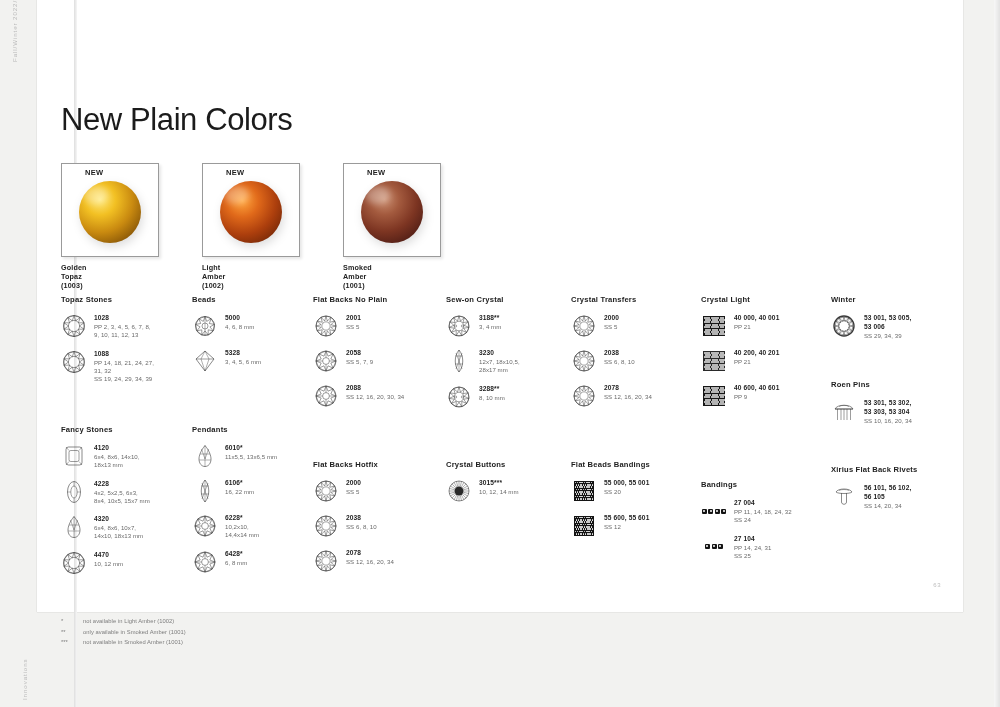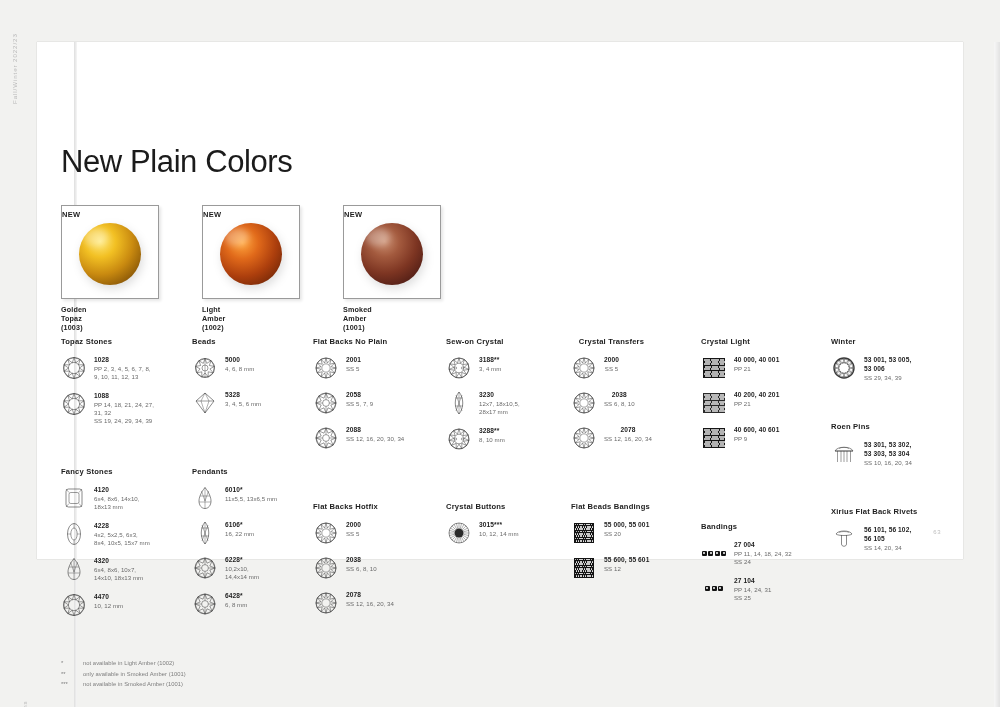--- a/index.html
+++ b/index.html
@@ -3,24 +3,23 @@
 <meta charset="utf-8">
 <style>
   html,body{margin:0;padding:0;}
   body{
     width:1000px;height:707px;
     background:#f2f2f0;
     font-family:"Liberation Sans", sans-serif;
     overflow:hidden;
   }
   .page{
-    position:absolute;left:37px;top:0;width:926px;height:517px;
+    position:absolute;left:37px;top:0;width:926px;height:612px;
     background:#ffffff;
     box-shadow:0 0 1px rgba(0,0,0,.25);
-    margin-top:42px;
   }
   .gutter-left{
     position:absolute;left:0;top:0;width:37px;height:707px;
     background:#f2f2f0;
   }
   .gutter-right{
     position:absolute;left:963px;top:0;width:37px;height:707px;
     background:#f2f2f0;
   }
   .spine{
@@ -58,21 +57,21 @@
   }
 
   
   .swatches{position:absolute;left:24px;top:163px;}
   .card{
     position:absolute;top:0;width:96px;height:92px;
     border:1px solid #9a9a9a;background:#fff;
     box-shadow:2px 2px 3px rgba(0,0,0,.10);
   }
   .card .newtag{
-    position:absolute;left:0;top:4px;
+    position:absolute;left:23px;top:4px;
     font-size:7.5px;font-weight:700;color:#1d1d1d;letter-spacing:.3px;
   }
   .gem{
     position:absolute;left:50%;top:52%;
     width:62px;height:62px;border-radius:50%;
     transform:translate(-50%,-50%);
   }
   .gem::after{
     content:"";position:absolute;left:6%;top:8%;
     width:40%;height:30%;border-radius:50%;
@@ -411,21 +410,21 @@
               <circle cx="9.6" cy="13" r="1.1" fill="none" stroke="#3a3a3a" stroke-width=".45"></circle>
               <circle cx="16.4" cy="13" r="1.1" fill="none" stroke="#3a3a3a" stroke-width=".45"></circle>
             </svg>
           </div>
           <div class="itxt">
             <div class="code">3288**</div>
             <div class="sizes">8, 10 mm</div>
           </div>
         </div>
       </div>
-      <div class="col" style="left: 510px; top: 0px; text-align: center;">
+      <div class="col" style="left: 510px; top: 0px;">
         <div class="group-title">Crystal Transfers</div>
         <div class="item">
           <div class="thumb">
             <svg width="26" height="26" viewBox="0 0 26 26">
               <circle cx="13" cy="13" r="10" fill="none" stroke="#3a3a3a" stroke-width=".6"></circle>
               <path d="M13.0 3.0 L18.0 4.3 L14.3 8.0 Z" fill="none" stroke="#3a3a3a" stroke-width=".5"></path>
               <path d="M18.0 4.3 L21.7 8.0 L16.7 9.3 Z" fill="none" stroke="#3a3a3a" stroke-width=".5"></path>
               <path d="M21.7 8.0 L23.0 13.0 L18.0 11.7 Z" fill="none" stroke="#3a3a3a" stroke-width=".5"></path>
               <path d="M23.0 13.0 L21.7 18.0 L18.0 14.3 Z" fill="none" stroke="#3a3a3a" stroke-width=".5"></path>
               <path d="M21.7 18.0 L18.0 21.7 L16.7 16.7 Z" fill="none" stroke="#3a3a3a" stroke-width=".5"></path>

